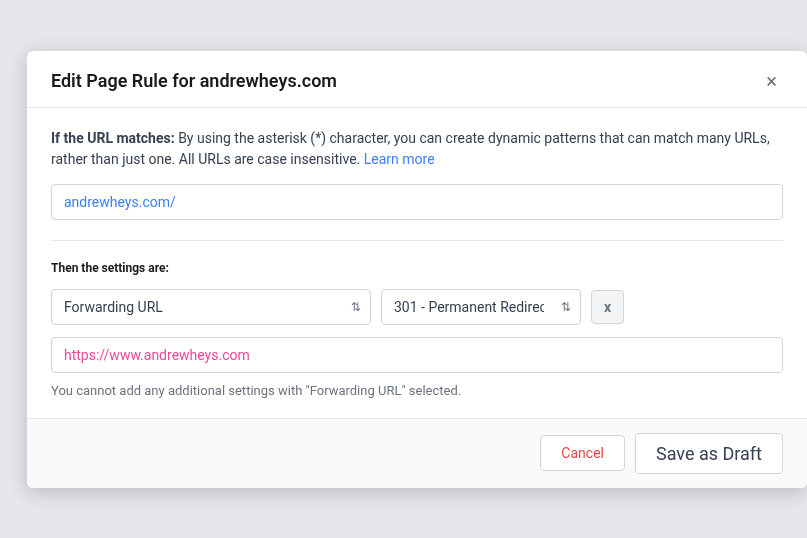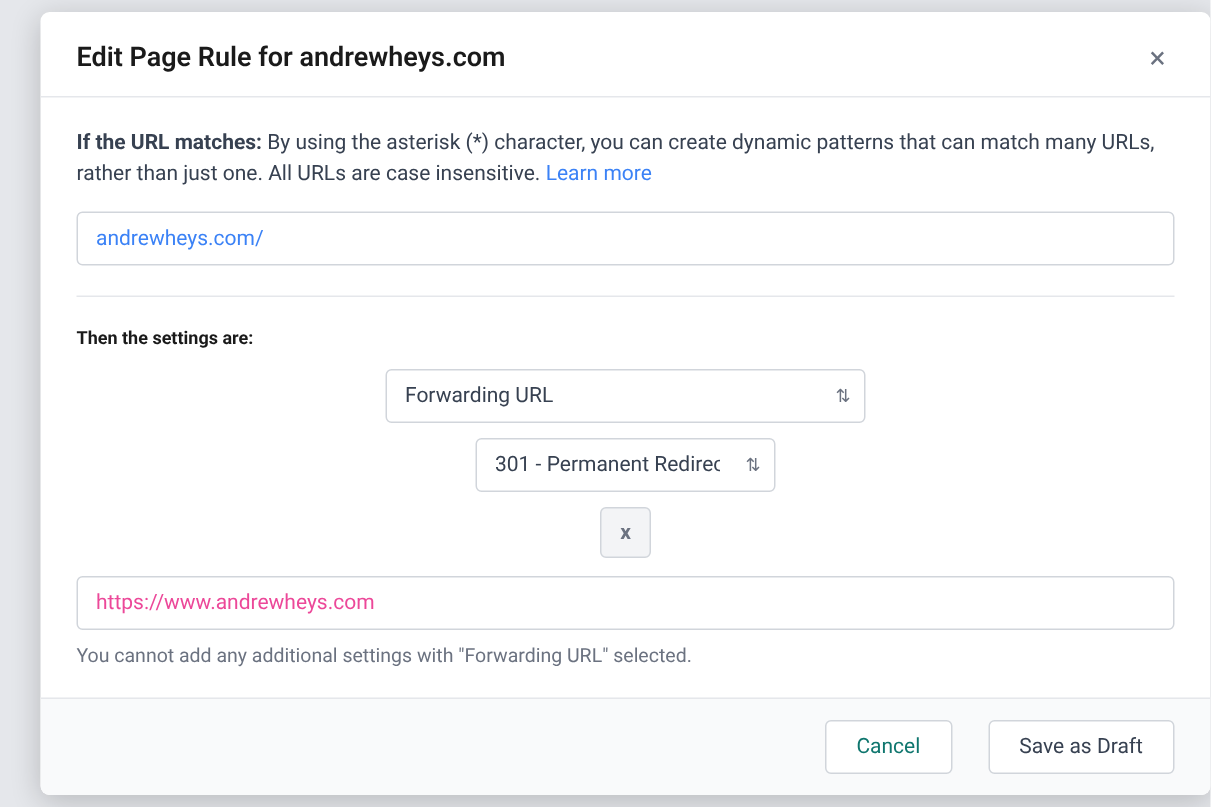--- a/index.html
+++ b/index.html
@@ -100,21 +100,20 @@
       font-weight: 700;
       color: #1a1a1a;
       margin-bottom: 14px;
     }
 
     .settings-row {
       display: flex;
       align-items: center;
       gap: 10px;
       margin-bottom: 12px;
-      flex-direction: column;
     }
 
     .select-wrapper {
       position: relative;
       display: flex;
       align-items: center;
     }
 
     .select-wrapper select {
       appearance: none;
@@ -181,33 +180,32 @@
       border-top: 1px solid #e5e7eb;
       background: #f9fafb;
     }
 
     .btn-cancel {
       background: #fff;
       border: 1px solid #d1d5db;
       border-radius: 4px;
       padding: 9px 20px;
       font-size: 14px;
-      color: #0f766e;
+      color: #ef4444;
       cursor: pointer;
     }
 
     .btn-draft {
       background: #fff;
       border: 1px solid #d1d5db;
       border-radius: 4px;
       padding: 9px 20px;
-      font-size: 14px;
+      font-size: 18px;
       color: #374151;
       cursor: pointer;
-      margin-left: 14px;
     }
 
     .btn-deploy {
       background: #3b82f6;
       border: none;
       border-radius: 4px;
       padding: 9px 20px;
       font-size: 14px;
       color: #fff;
       cursor: pointer;

